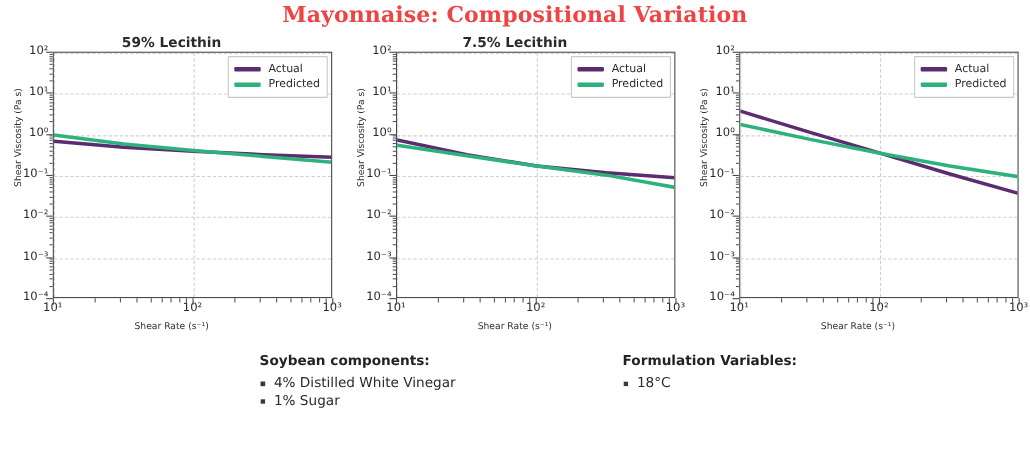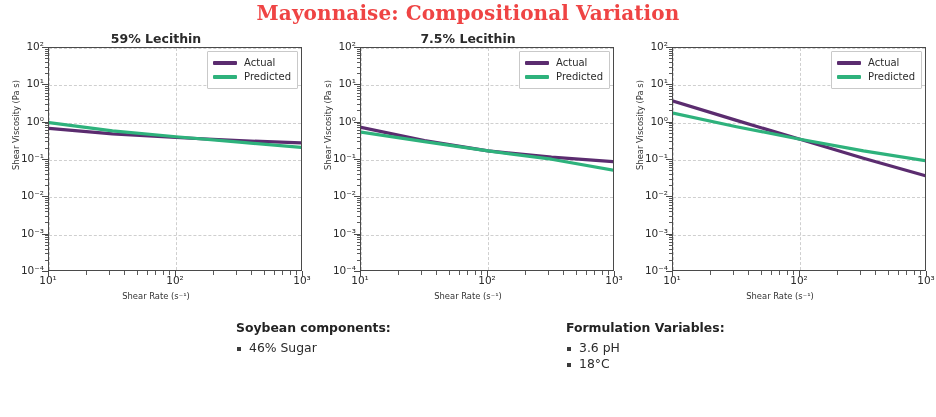--- a/index.html
+++ b/index.html
@@ -571,23 +571,23 @@
         </div>
       </div>
     </div>
   </div>
 
 <div class="notes" id="notes">
     <div class="note-col note-col-0">
       <div class="note-head">Soybean components:</div>
       <ul class="note-list">
         <li class="note-item"><span class="bullet"></span></li>
-        <li class="note-item"><span class="bullet"></span><span>46% Sugar</span></li>
+        <li class="note-item"><span class="bullet"></span><span>4% Distilled White Vinegar</span></li>
+        <li class="note-item"><span class="bullet"></span><span>1% Sugar</span></li>
       </ul>
     </div>
     <div class="note-col note-col-1">
       <div class="note-head">Formulation Variables:</div>
       <ul class="note-list">
-        <li class="note-item"><span class="bullet"></span><span>3.6 pH</span></li>
         <li class="note-item"><span class="bullet"></span><span>18°C</span></li>
       </ul>
     </div>
   </div>
 
 </body></html>

